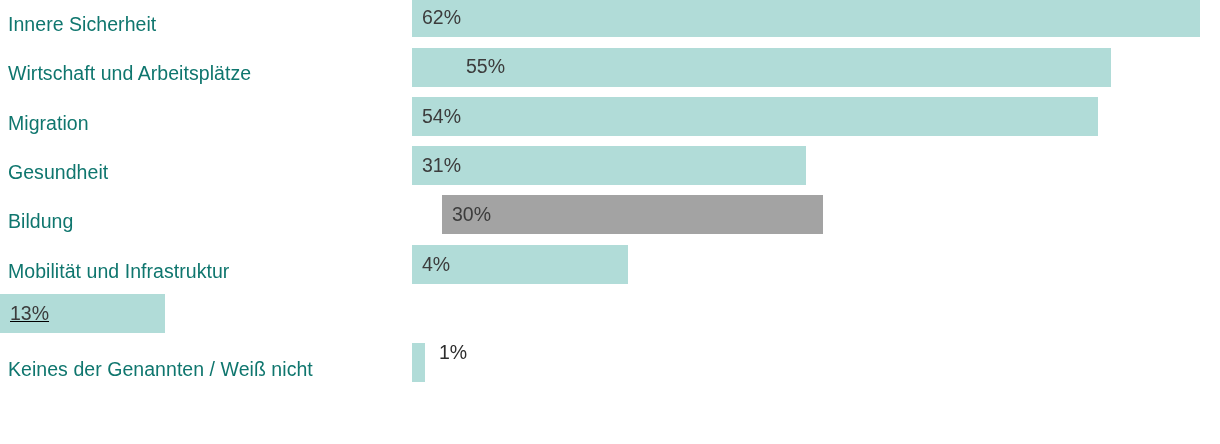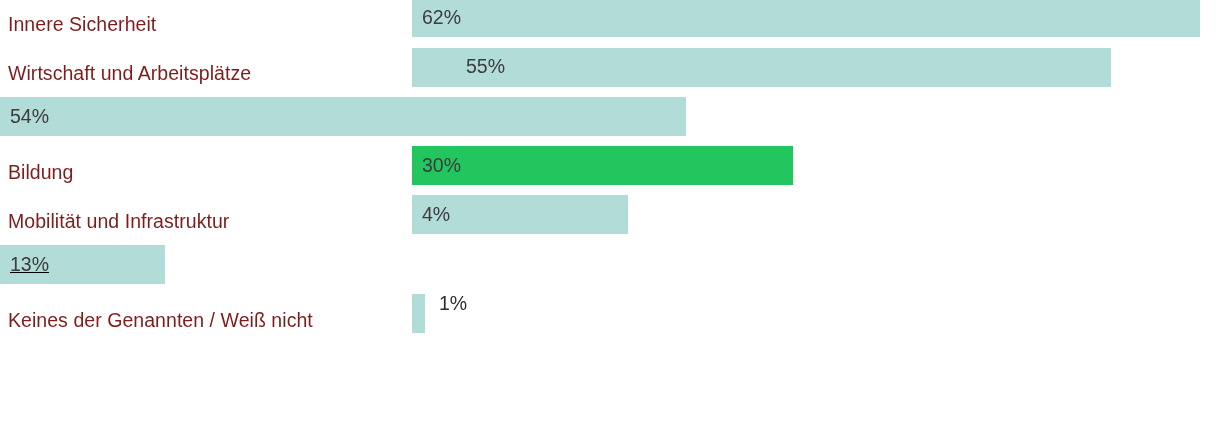--- a/index.html
+++ b/index.html
@@ -29,21 +29,21 @@
     width: 1220px;
   }
 
   .cat-label {
     width: 412px;
     min-width: 412px;
     padding-left: 8px;
     box-sizing: border-box;
     font-size: 19.5px;
     line-height: 1;
-    color: #7f1d1d;
+    color: #0f766e;
     letter-spacing: 0.05px;
     white-space: nowrap;
     text-align: left;
   }
 
   .bar-area {
     position: relative;
     flex: 1 1 auto;
     height: 53px;
     display: flex;
@@ -86,30 +86,39 @@
       </div>
       <div class="bar-row">
         <div class="cat-label">Wirtschaft und Arbeitsplätze</div>
         <div class="bar-area">
           <div class="bar" style="width: 699.032px; background: rgb(177, 220, 216); padding-left: 44px;">
             <span class="bar-value">55%</span>
           </div>
         </div>
       </div>
       <div class="bar-row">
+        <div class="cat-label">Migration</div>
         <div class="bar-area">
           <div class="bar" style="width: 686.323px; background: rgb(177, 220, 216);">
             <span class="bar-value">54%</span>
           </div>
         </div>
       </div>
       <div class="bar-row">
+        <div class="cat-label">Gesundheit</div>
+        <div class="bar-area">
+          <div class="bar" style="width: 394px; background: rgb(177, 220, 216);">
+            <span class="bar-value">31%</span>
+          </div>
+        </div>
+      </div>
+      <div class="bar-row">
         <div class="cat-label">Bildung</div>
         <div class="bar-area">
-          <div class="bar" style="width: 381.29px; background: #22c55e;">
+          <div class="bar" style="width: 381.29px; background: #a3a3a3; margin-left: 30px;">
             <span class="bar-value">30%</span>
           </div>
         </div>
       </div>
       <div class="bar-row">
         <div class="cat-label">Mobilität und Infrastruktur</div>
         <div class="bar-area">
           <div class="bar" style="width: 216.065px; background: rgb(177, 220, 216);">
             <span class="bar-value">4%</span>
           </div>

